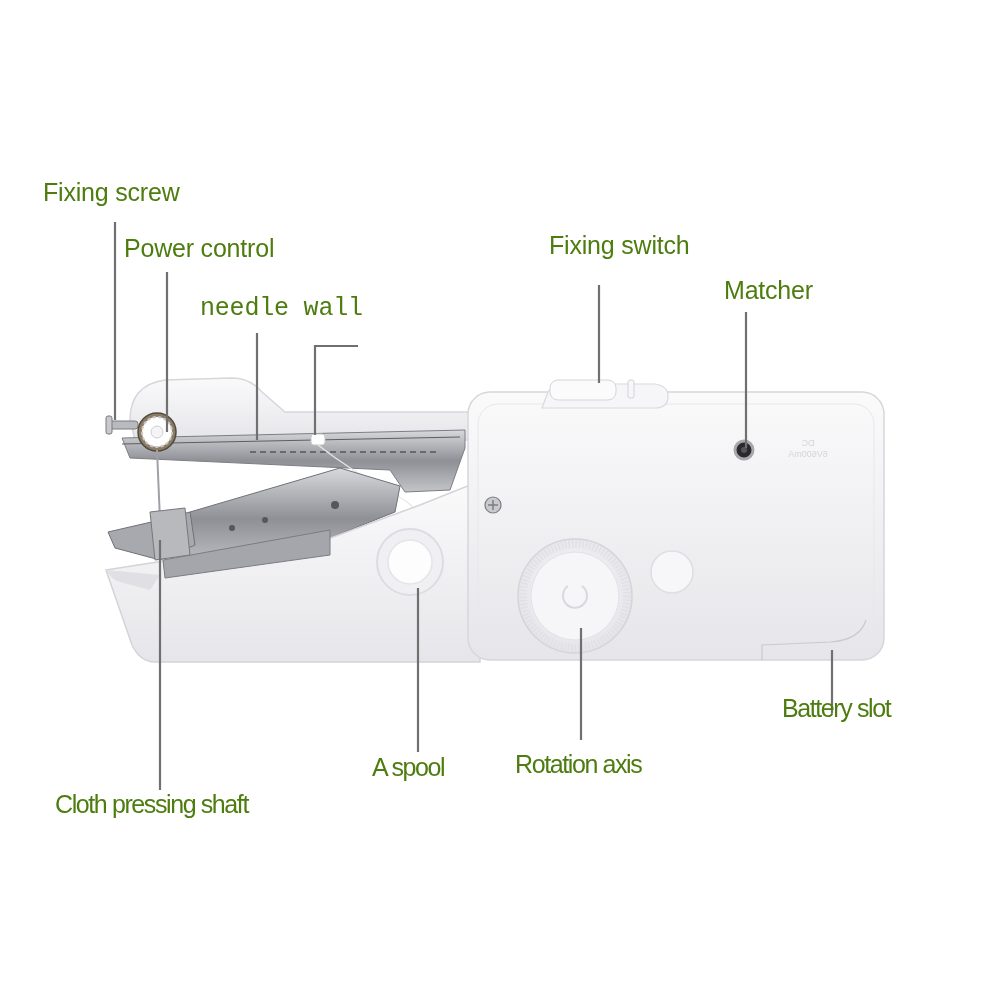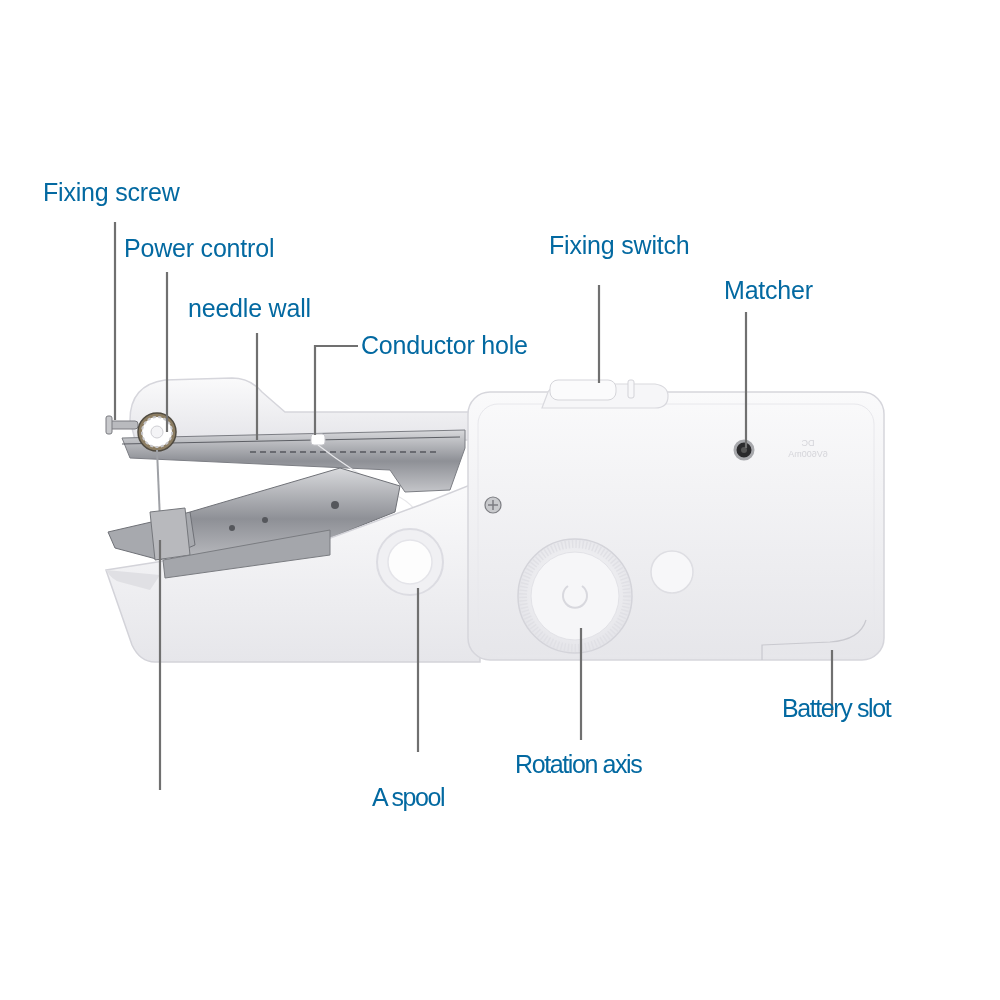--- a/index.html
+++ b/index.html
@@ -1,19 +1,19 @@
 <!DOCTYPE html>
 <html><head>
   <meta charset="utf-8">
   <style>
     html, body { margin: 0; padding: 0; background: #ffffff; }
     body { width: 1000px; height: 1000px; position: relative; overflow: hidden;
            font-family: "Liberation Sans", "DejaVu Sans", sans-serif; }
     .stage { position: absolute; left: 0; top: 0; width: 1000px; height: 1000px; }
-    .label { position: absolute; font-size: 25px; color: #0369a1; white-space: nowrap;
+    .label { position: absolute; font-size: 25px; color: #4d7c0f; white-space: nowrap;
              line-height: 1; letter-spacing: -0.2px; }
     .condensed { letter-spacing: -1.4px; }
     svg.art { position: absolute; left: 0; top: 0; }
     .leader { stroke: #707070; stroke-width: 2.2; fill: none; }
   </style>
 </head>
 <body>
 
 <div class="stage">
 
@@ -116,21 +116,21 @@
       <line class="leader" x1="746" y1="312" x2="746" y2="448"></line>
       <line class="leader" x1="832" y1="650" x2="832" y2="713"></line>
       <line class="leader" x1="581" y1="628" x2="581" y2="740"></line>
       <line class="leader" x1="418" y1="588" x2="418" y2="752"></line>
       <line class="leader" x1="160" y1="540" x2="160" y2="790"></line>
     </g>
   </svg>
 
   <div class="label" style="left:43px; top:180px;">Fixing screw</div>
   <div class="label" style="left:124px; top:236px;">Power control</div>
-  <div class="label" style="left:188px; top:296px;">needle wall</div>
-  <div class="label" style="left:361px; top:333px;">Conductor hole</div>
+  <div class="label" style="left:200px; top:296px;font-family:Liberation Mono, monospace;">needle wall</div>
   <div class="label" style="left:549px; top:233px;">Fixing switch</div>
   <div class="label" style="left:724px; top:278px;">Matcher</div>
   <div class="label condensed" style="left:782px; top:696px;">Battery slot</div>
   <div class="label condensed" style="left:515px; top:744px;margin-top:8px;">Rotation axis</div>
-  <div class="label condensed" style="left:372px; top:785px;">A spool</div>
+  <div class="label condensed" style="left:372px; top:755px;">A spool</div>
+  <div class="label condensed" style="left:55px; top:792px;">Cloth pressing shaft</div>
 
 </div>
 
 </body></html>

